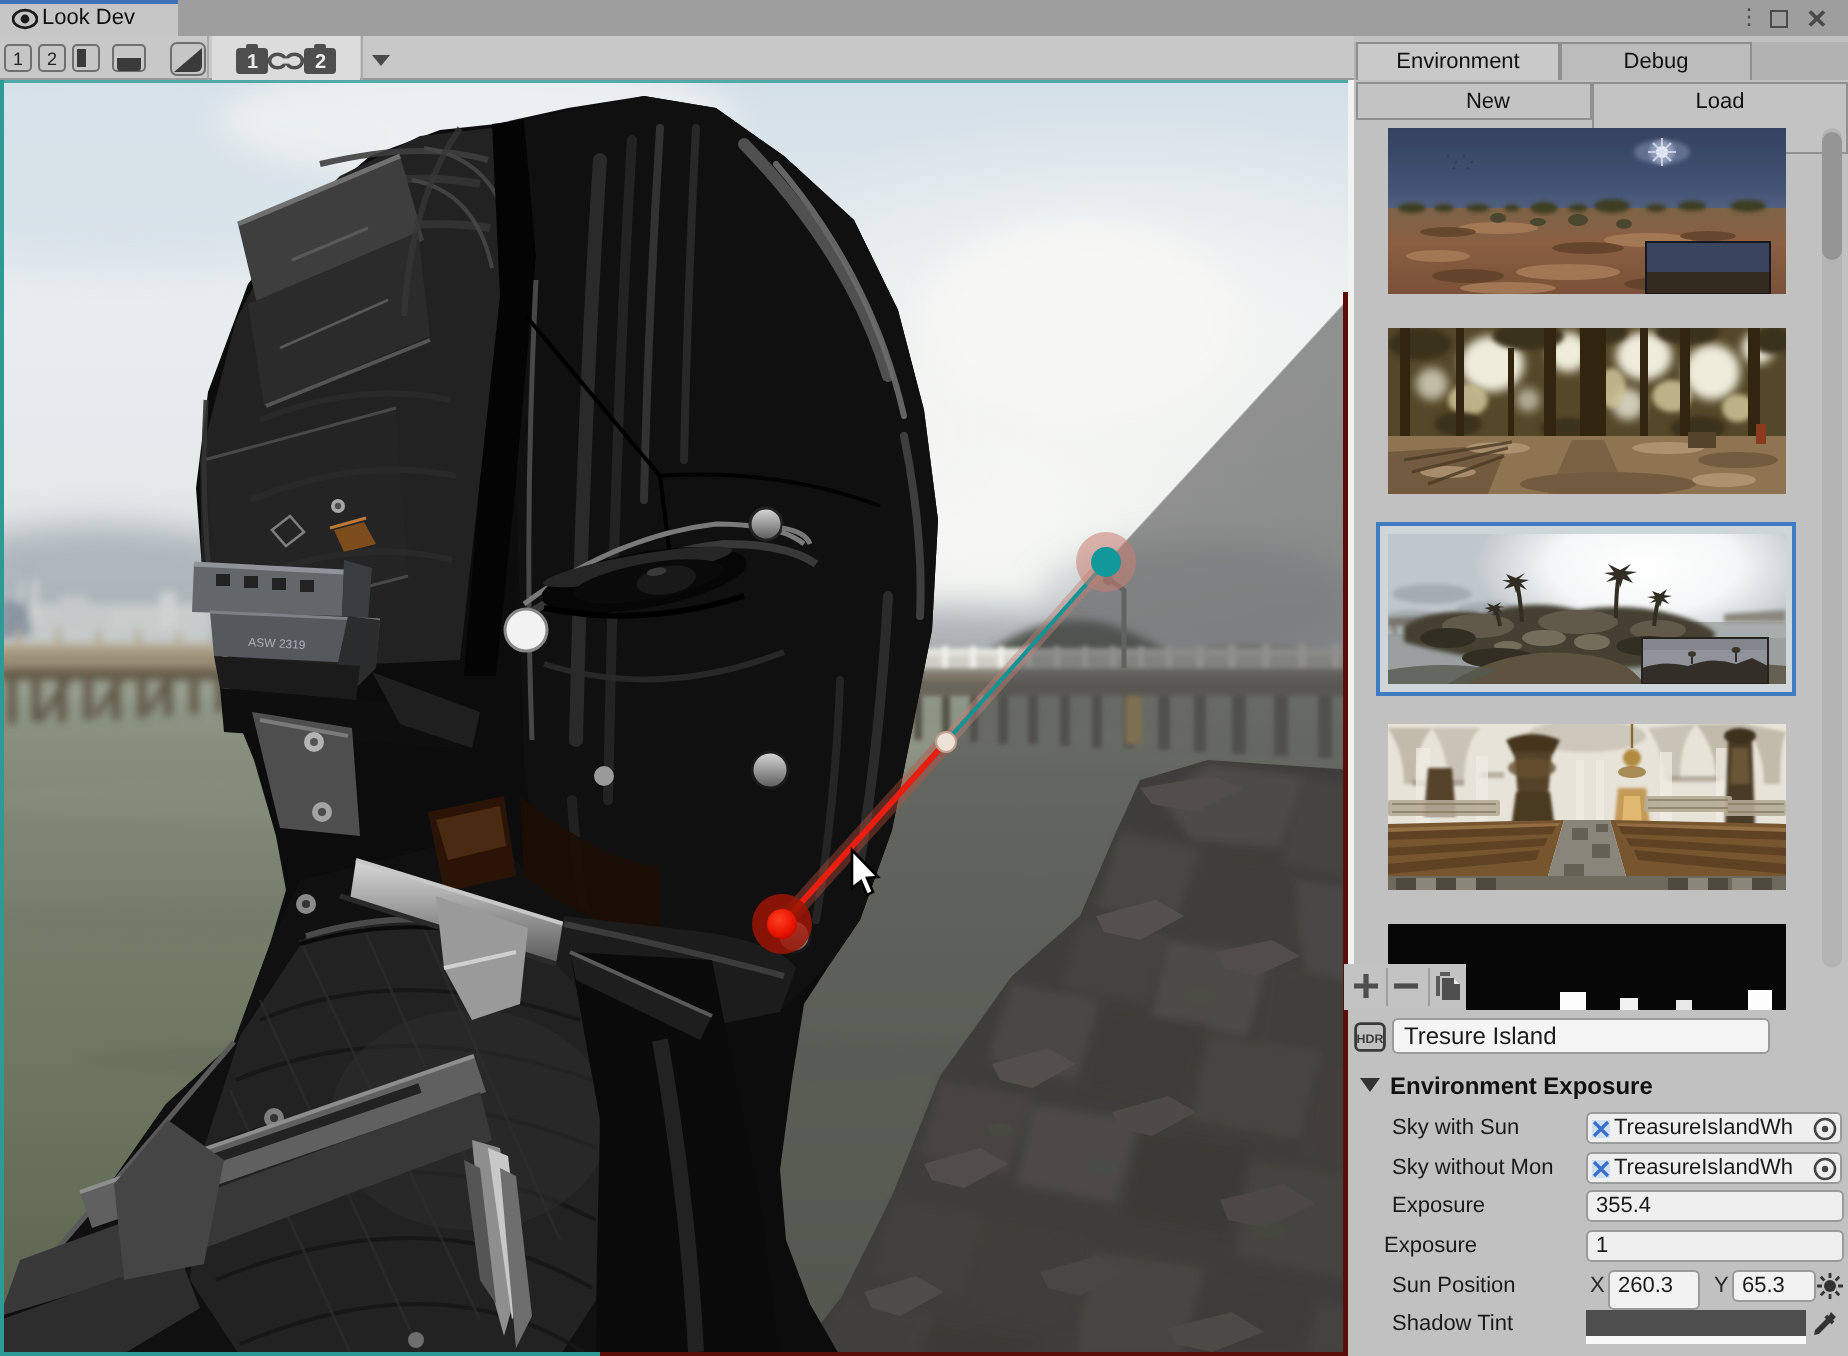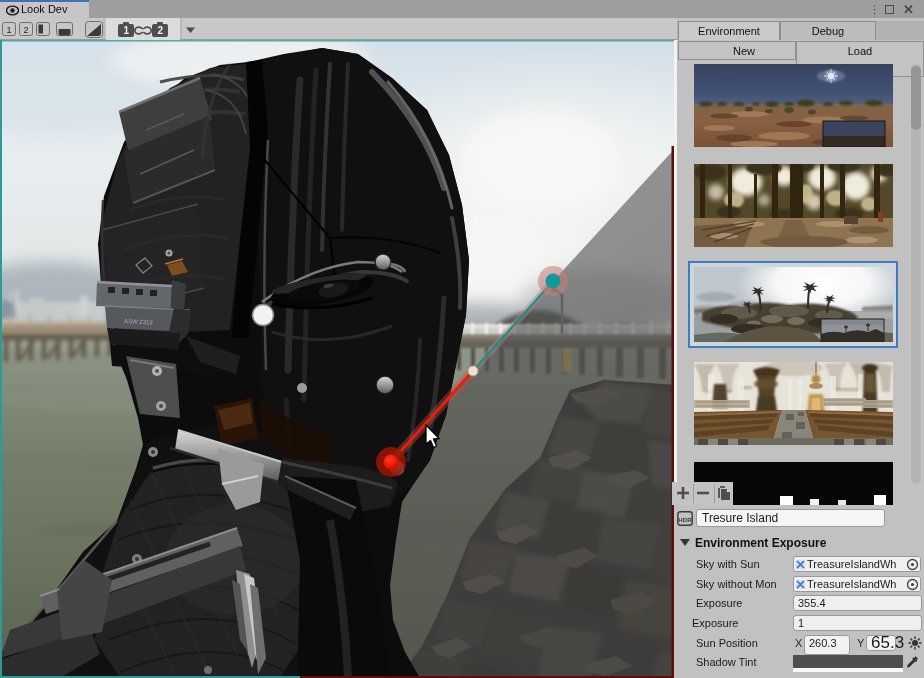--- a/index.html
+++ b/index.html
@@ -838,21 +838,21 @@
 <div class="abs" style="left:696px;top:597px;font-size:11px;color:#1a1a1a;">Exposure</div>
 <div class="abs" style="left:793px;top:595px;width:129px;height:16px;background:#efefef;border:1px solid #9a9a9a;border-radius:3px;font-size:11px;color:#1a1a1a;line-height:14px;padding-left:4px;">355.4</div>
 
 <div class="abs" style="left:692px;top:617px;font-size:11px;color:#1a1a1a;">Exposure</div>
 <div class="abs" style="left:793px;top:615px;width:129px;height:16px;background:#efefef;border:1px solid #9a9a9a;border-radius:3px;font-size:11px;color:#1a1a1a;line-height:14px;padding-left:4px;">1</div>
 
 <div class="abs" style="left:696px;top:637px;font-size:11px;color:#1a1a1a;">Sun Position</div>
 <div class="abs" style="left:795px;top:637px;font-size:11px;color:#2a2a2a;">X</div>
 <div class="abs" style="left:804px;top:635px;width:46px;height:20px;background:#f2f2f2;border:1px solid #9a9a9a;border-radius:3px;font-size:11px;color:#1a1a1a;line-height:14px;padding-left:4px;">260.3</div>
 <div class="abs" style="left:857px;top:637px;font-size:11px;color:#2a2a2a;">Y</div>
-<div class="abs" style="left:866px;top:635px;width:30px;height:16px;background:#f2f2f2;border:1px solid #9a9a9a;border-radius:3px;font-size:17px;color:#1a1a1a;line-height:14px;padding-left:4px;">65.3</div>
+<div class="abs" style="left:866px;top:635px;width:42px;height:16px;background:#f2f2f2;border:1px solid #9a9a9a;border-radius:3px;font-size:11px;color:#1a1a1a;line-height:14px;padding-left:4px;">65.3</div>
 <svg class="abs" style="left:908px;top:636px;" width="14" height="14" viewBox="0 0 14 14">
   <circle cx="7" cy="7" r="3" fill="#333"></circle>
   <g stroke="#333" stroke-width="1.4">
       <path d="M7,0.5 V3 M7,11 V13.5 M0.5,7 H3 M11,7 H13.5 M2.4,2.4 L4.2,4.2 M9.8,9.8 L11.6,11.6 M11.6,2.4 L9.8,4.2 M4.2,9.8 L2.4,11.6"></path>
     </g>
 </svg>
 
 <div class="abs" style="left:696px;top:656px;font-size:11px;color:#1a1a1a;">Shadow Tint</div>
 <div class="abs" style="left:793px;top:655px;width:110px;height:13px;background:#4e4e4e;"></div>
 <div class="abs" style="left:793px;top:668px;width:110px;height:4px;background:#f8f8f8;"></div>

